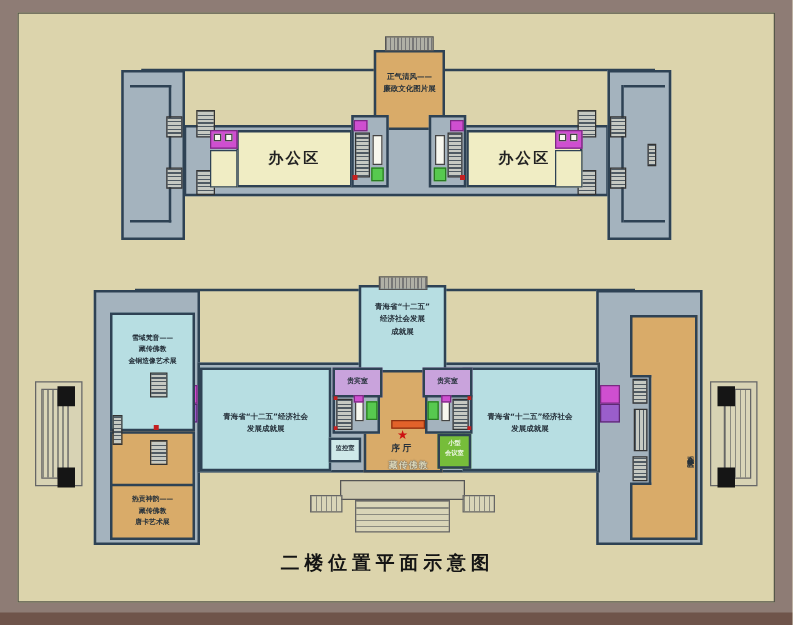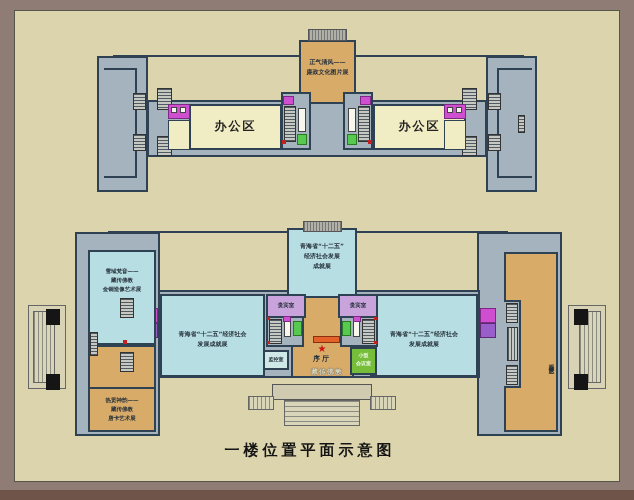--- a/index.html
+++ b/index.html
@@ -187,14 +187,14 @@
   <div class="abs" style="left:568px;top:305px;width:38px;height:84px;background:#d8d3b4;border:1px solid #666"></div>
   <div class="abs steps-v" style="left:579px;top:311px;width:22px;height:72px"></div>
   <div class="abs" style="left:574px;top:309px;width:14px;height:16px;background:#151515"></div>
   <div class="abs" style="left:574px;top:374px;width:14px;height:16px;background:#151515"></div>
 
   <div class="abs" style="left:272px;top:384px;width:100px;height:16px;background:#cfcab0;border:1px solid #555"></div>
   <div class="abs steps-h" style="left:284px;top:400px;width:76px;height:26px"></div>
   <div class="abs steps-v" style="left:248px;top:396px;width:26px;height:14px"></div>
   <div class="abs steps-v" style="left:370px;top:396px;width:26px;height:14px"></div>
 
-  <div class="title" style="left:203px;top:441px;width:214px">一楼位置平面示意图</div>
+  <div class="title" style="left:203px;top:441px;width:214px">二楼位置平面示意图</div>
 </div>
 
 </body></html>

